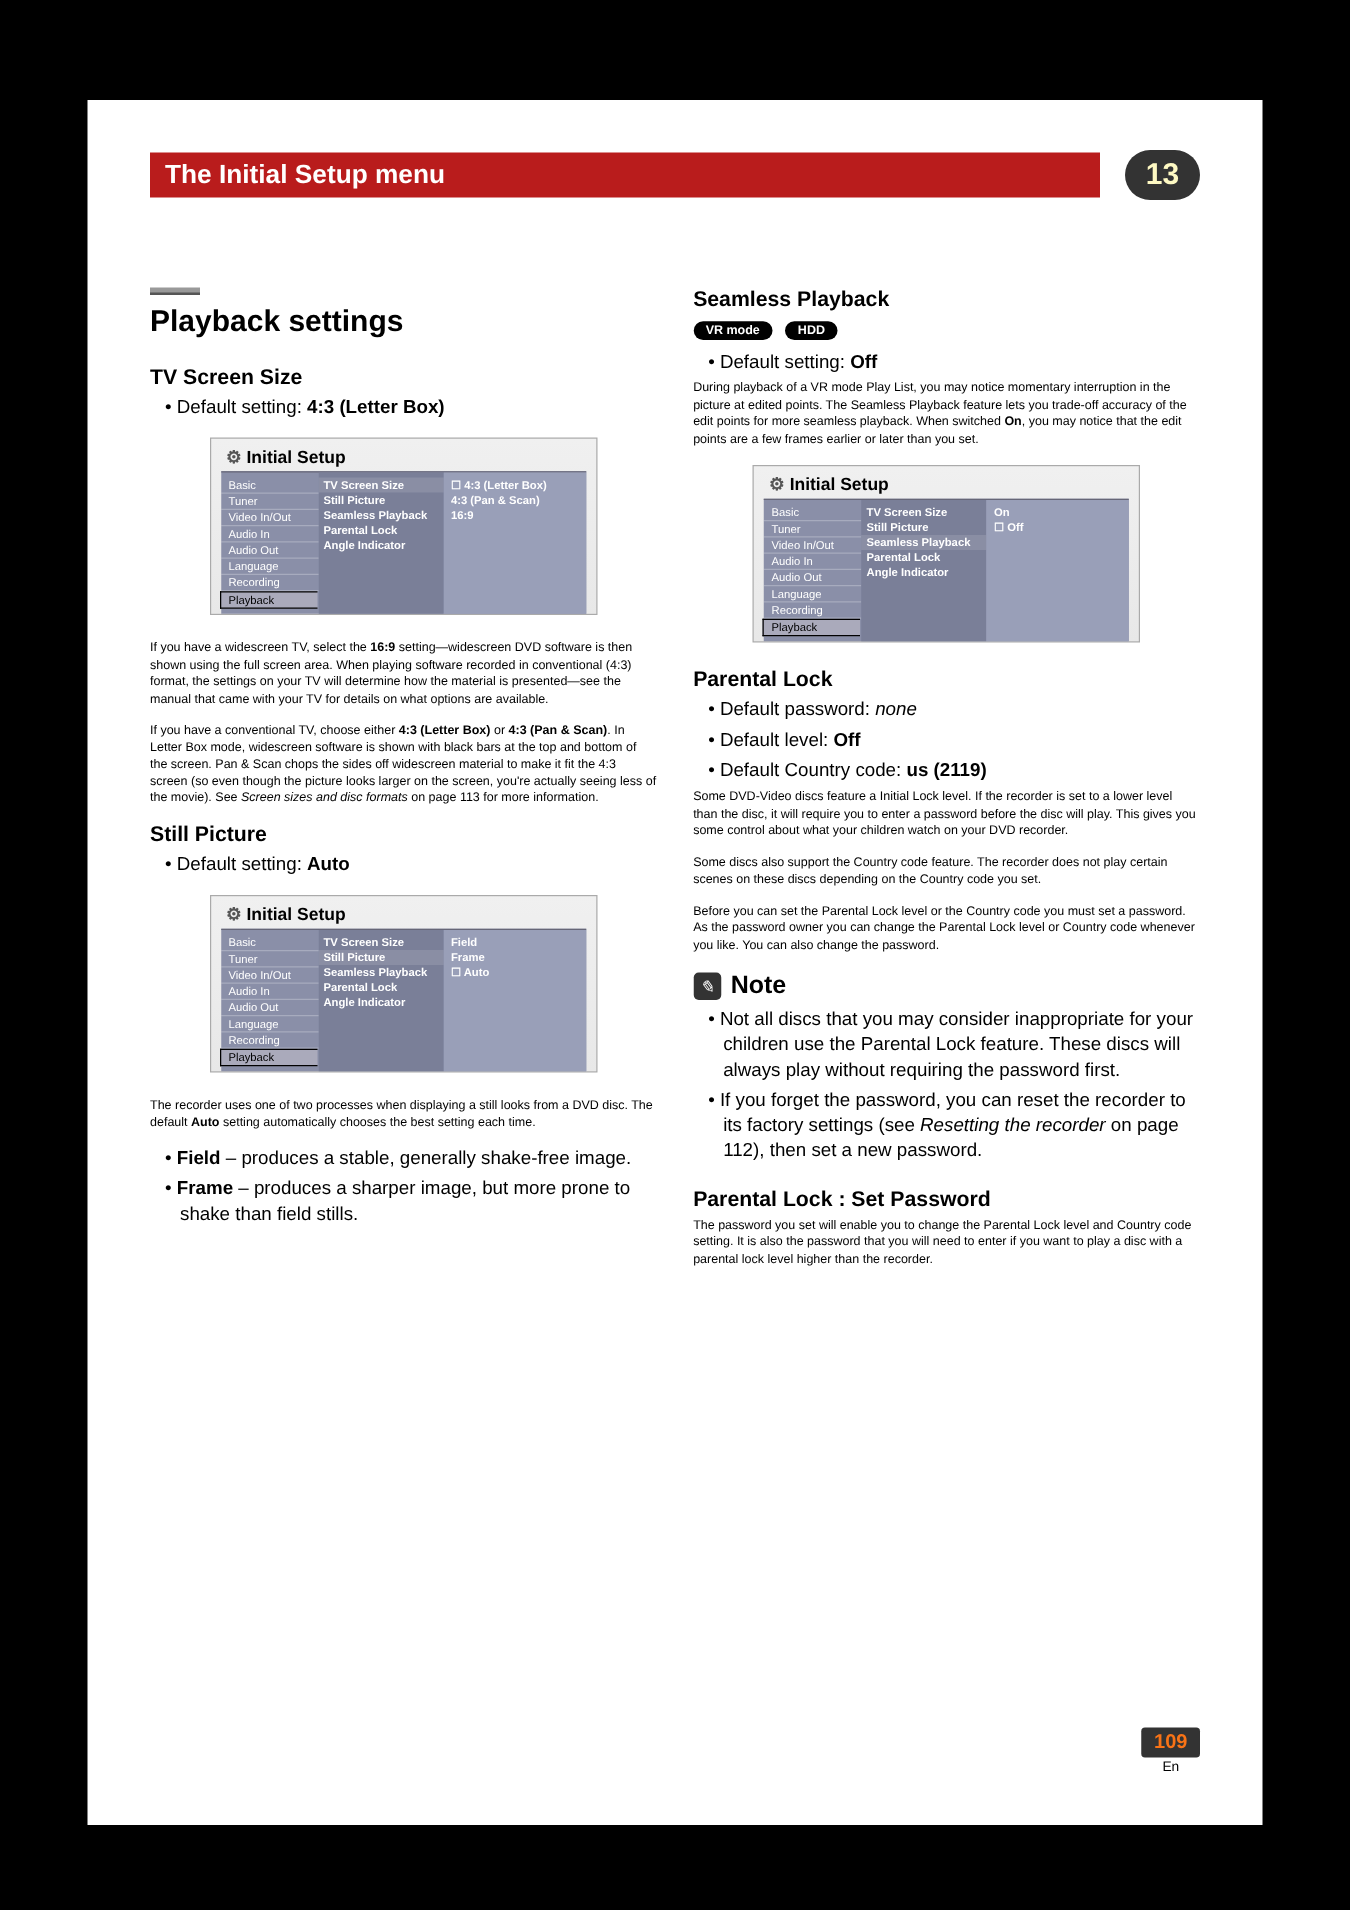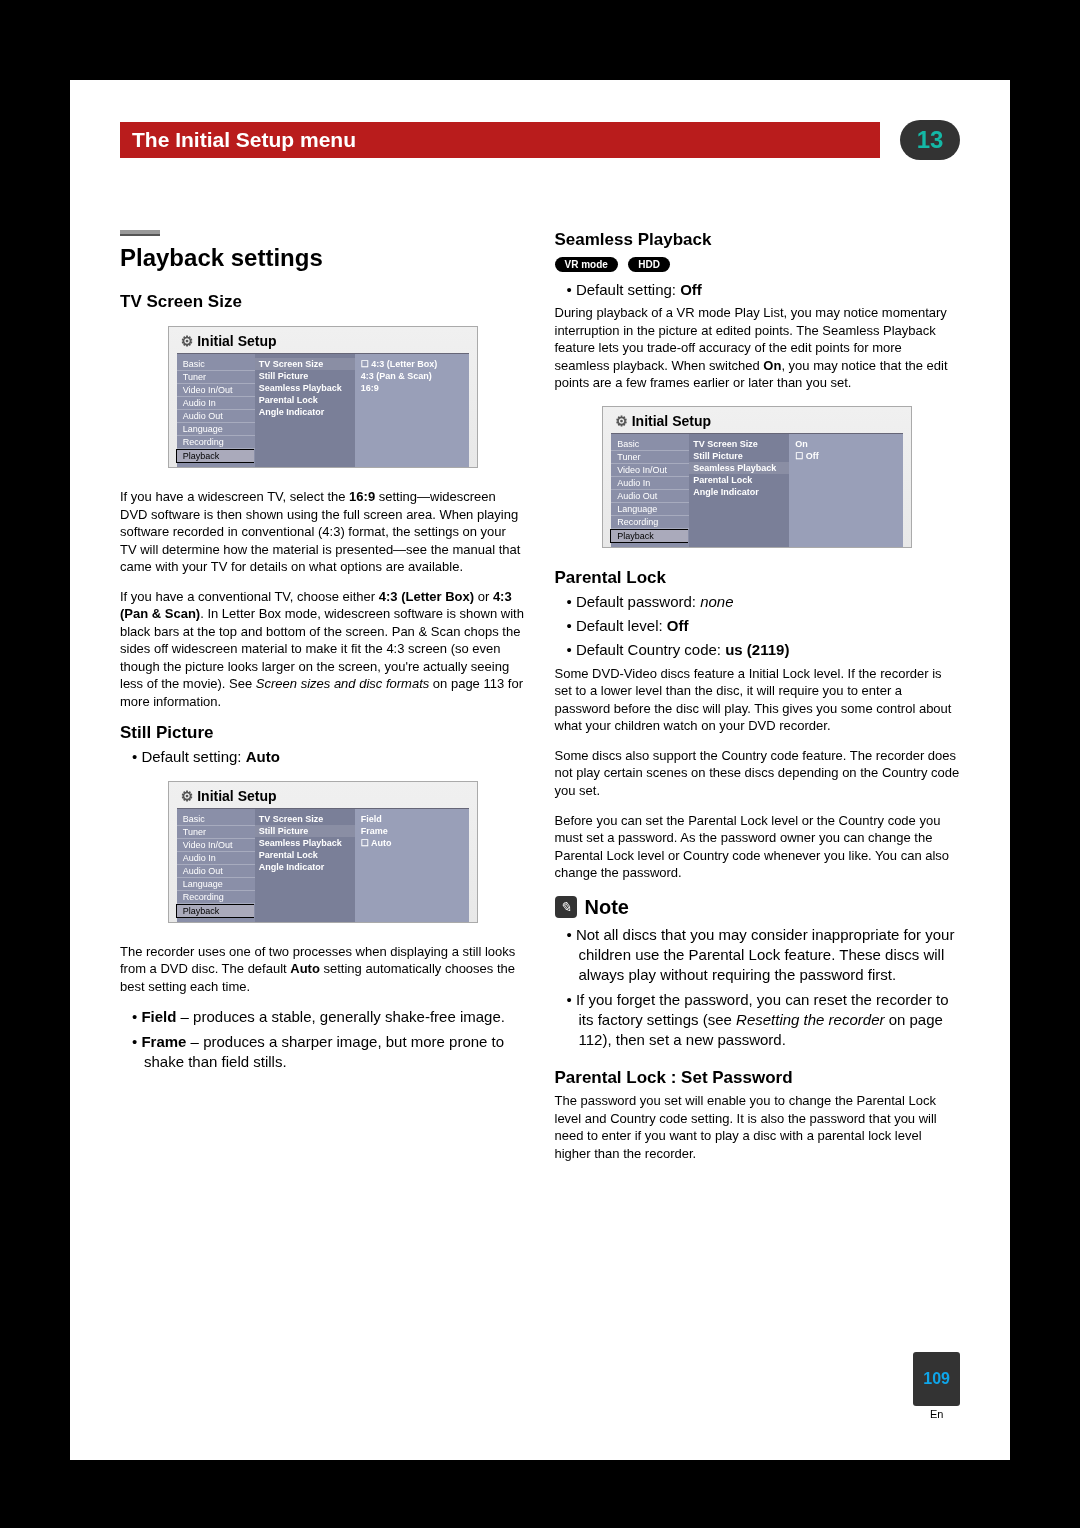--- a/index.html
+++ b/index.html
@@ -30,21 +30,21 @@
   .header-title {
     background: #b91c1c;
     color: #fff;
     font-weight: bold;
     font-size: 21px;
     padding: 6px 20px 6px 12px;
     flex: 1;
   }
   .header-chapter {
     background: #333;
-    color: #14b8a6;
+    color: #fef9c3;
     font-weight: bold;
     font-size: 24px;
     width: 60px;
     height: 40px;
     border-radius: 20px;
     display: flex;
     align-items: center;
     justify-content: center;
     margin-left: 20px;
   }
@@ -67,21 +67,21 @@
     font-size: 24px;
     font-weight: bold;
     margin-bottom: 20px;
   }
   h3 {
     font-size: 17px;
     font-weight: bold;
     margin-bottom: 4px;
   }
   .body-text {
-    font-size: 13px;
+    font-size: 10px;
     line-height: 1.35;
     margin-bottom: 12px;
   }
   .bullet {
     font-size: 15px;
     line-height: 1.35;
     padding-left: 24px;
     text-indent: -12px;
     margin-bottom: 4px;
   }
@@ -175,24 +175,24 @@
     font-weight: bold;
   }
   .footer {
     position: absolute;
     bottom: 40px;
     right: 50px;
     text-align: center;
   }
   .footer-pg {
     background: #333;
-    color: #0ea5e9;
+    color: #f97316;
     font-weight: bold;
     font-size: 16px;
-    padding: 18px 10px;
+    padding: 3px 10px;
     border-radius: 3px;
     display: inline-block;
   }
   .footer-lang {
     font-size: 11px;
     margin-top: 2px;
   }
   em { font-style: italic; }
   strong { font-weight: bold; }
 </style>
@@ -208,20 +208,23 @@
     </div>
 
     <div class="columns">
 
       <div class="col">
 
         <div class="section-marker"></div>
         <h2>Playback settings</h2>
 
         <h3>TV Screen Size</h3>
+        <div class="bullet">
+          <span>Default setting: </span><strong>4:3 (Letter Box)</strong>
+        </div>
 
         <div class="menu-shot">
           <div class="menu-title">Initial Setup</div>
           <div class="menu-body">
             <div class="menu-left">
               <div>Basic</div>
               <div>Tuner</div>
               <div>Video In/Out</div>
               <div>Audio In</div>
               <div>Audio Out</div>

